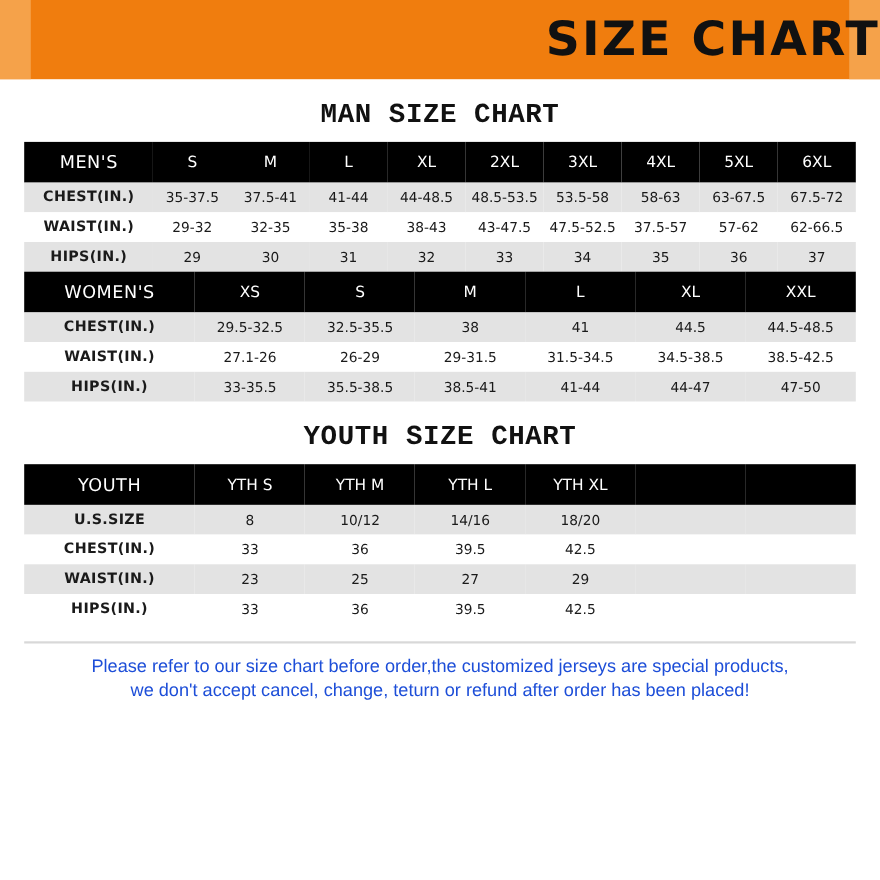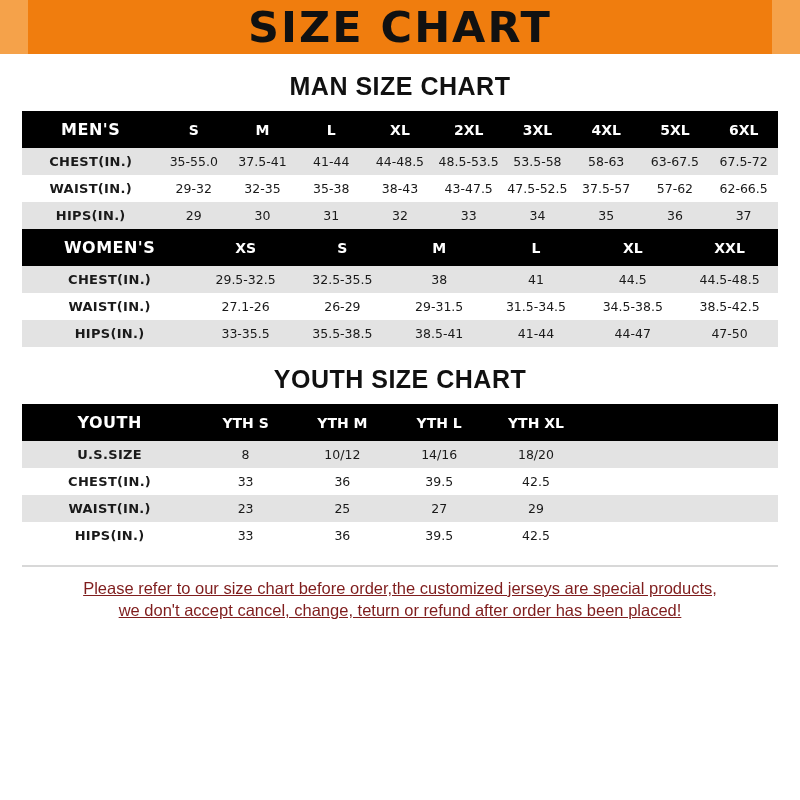--- a/index.html
+++ b/index.html
@@ -16,25 +16,25 @@
   .page {
     position: relative;
     width: 800px;
     height: 800px;
     background: #fff;
     box-sizing: border-box;
   }
   
   .header-band {
     position: relative;
-    height: 54px;
+    height: 72px;
     background: #f07d0e;
     display: flex;
     align-items: center;
-    justify-content: center;
+    justify-content: flex-end;
   }
   .header-band .side {
     position: absolute;
     top: 0;
     width: 28px;
     height: 100%;
     background: #f5a24a;
   }
   .header-band .side.left { left: 0; }
   .header-band .side.right { right: 0; }
@@ -48,21 +48,21 @@
     z-index: 2;
   }
 
   .content {
     padding: 0 22px;
     box-sizing: border-box;
   }
 
   .section-title {
     text-align: center;
-    font-family: Liberation Sans, sans-serif;
+    font-family: Liberation Mono, monospace;
     font-weight: bold;
     font-size: 25px;
     letter-spacing: 0.5px;
     color: #111;
     margin: 18px 0 10px 0;
   }
 
   table.size-table {
     width: 100%;
     border-collapse: collapse;
@@ -73,23 +73,23 @@
     font-family: "DejaVu Sans", sans-serif;
     font-size: 12.5px;
     text-align: center;
     padding: 6px 2px;
     color: #1a1a1a;
     white-space: nowrap;
   }
   table.size-table thead th {
     background: #000000;
     color: #ffffff;
-    font-weight: bold;
+    font-weight: normal;
     font-size: 14px;
-    padding: 9px 12px;
+    padding: 9px 2px;
   }
   table.size-table thead th.corner {
     font-size: 16px;
     letter-spacing: 0.5px;
     text-align: center;
   }
   table.size-table tbody tr.alt td {
     background: #e3e3e3;
   }
   table.size-table tbody tr.plain td {
@@ -100,25 +100,24 @@
     font-size: 13px;
     letter-spacing: 0.3px;
   }
 
   
   .footer-note {
     margin-top: 16px;
     border-top: 2px solid #d8d8d8;
     padding: 10px 6px 0 6px;
     text-align: center;
-    color: #7f1d1d;
+    color: #1d4ed8;
     font-size: 16.5px;
     line-height: 1.35;
     font-family: "Liberation Sans", sans-serif;
-    text-decoration: underline;
   }
   .footer-note div { white-space: nowrap; }
 </style>
 </head>
 <body>
 
 <div class="page">
 
   <div class="header-band">
     <div class="side left"></div>
@@ -140,21 +139,21 @@
           <th>2XL</th>
           <th>3XL</th>
           <th>4XL</th>
           <th>5XL</th>
           <th>6XL</th>
         </tr>
       </thead>
       <tbody>
         <tr class="alt">
           <td class="rowlabel">CHEST(IN.)</td>
-          <td>35-55.0</td>
+          <td>35-37.5</td>
           <td>37.5-41</td>
           <td>41-44</td>
           <td>44-48.5</td>
           <td>48.5-53.5</td>
           <td>53.5-58</td>
           <td>58-63</td>
           <td>63-67.5</td>
           <td>67.5-72</td>
         </tr>
         <tr class="plain">

